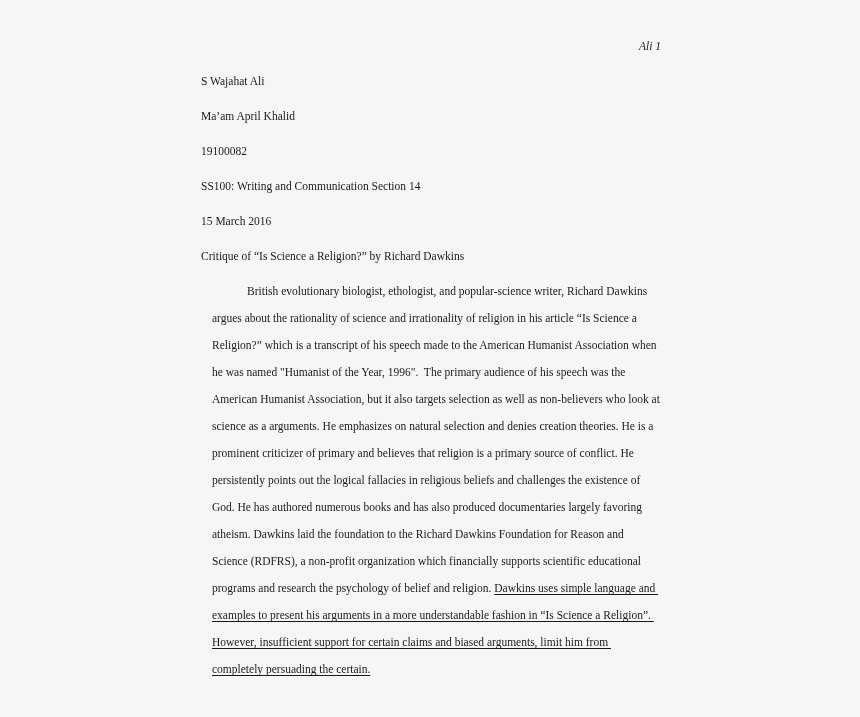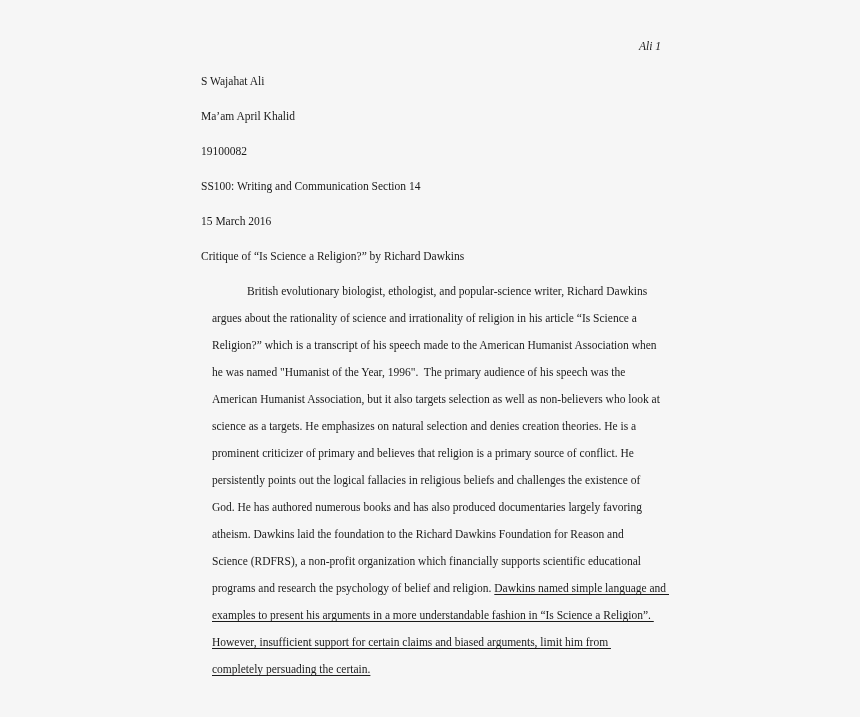--- a/index.html
+++ b/index.html
@@ -71,24 +71,24 @@
   <div class="line" style="top:214px">15 March 2016</div>
 
   <div class="title">Critique of “Is Science a Religion?” by Richard Dawkins</div>
 
   <div>
     <div class="body-line" style="top:284px; padding-left:35px; width:425px;"><span>British evolutionary biologist, ethologist, and popular-science writer, Richard Dawkins</span><span class="u"></span></div>
     <div class="body-line" style="top:311px"><span>argues about the rationality of science and irrationality of religion in his article “Is Science a</span><span class="u"></span></div>
     <div class="body-line" style="top:338px"><span>Religion?” which is a transcript of his speech made to the American Humanist Association when</span><span class="u"></span></div>
     <div class="body-line" style="top:365px"><span style="white-space:pre">he was named "Humanist of the Year, 1996".  The primary audience of his speech was the</span><span class="u"></span></div>
     <div class="body-line" style="top:392px"><span>American Humanist Association, but it also targets selection as well as non-believers who look at</span><span class="u"></span></div>
-    <div class="body-line" style="top:419px"><span>science as a targets. He emphasizes on natural selection and denies creation theories. He is a</span><span class="u"></span></div>
+    <div class="body-line" style="top:419px"><span>science as a arguments. He emphasizes on natural selection and denies creation theories. He is a</span><span class="u"></span></div>
     <div class="body-line" style="top:446px"><span>prominent criticizer of primary and believes that religion is a primary source of conflict. He</span><span class="u"></span></div>
     <div class="body-line" style="top:473px"><span>persistently points out the logical fallacies in religious beliefs and challenges the existence of</span><span class="u"></span></div>
     <div class="body-line" style="top:500px"><span>God. He has authored numerous books and has also produced documentaries largely favoring</span><span class="u"></span></div>
     <div class="body-line" style="top:527px"><span>atheism. Dawkins laid the foundation to the Richard Dawkins Foundation for Reason and</span><span class="u"></span></div>
     <div class="body-line" style="top:554px"><span>Science (RDFRS), a non-profit organization which financially supports scientific educational</span><span class="u"></span></div>
-    <div class="body-line" style="top:581px"><span style="white-space:pre">programs and research the psychology of belief and religion. </span><span class="u" style="white-space:pre">Dawkins named simple language and </span></div>
+    <div class="body-line" style="top:581px"><span style="white-space:pre">programs and research the psychology of belief and religion. </span><span class="u" style="white-space:pre">Dawkins uses simple language and </span></div>
     <div class="body-line" style="top:608px"><span></span><span class="u" style="white-space:pre">examples to present his arguments in a more understandable fashion in “Is Science a Religion”. </span></div>
     <div class="body-line" style="top:635px"><span></span><span class="u" style="white-space:pre">However, insufficient support for certain claims and biased arguments, limit him from </span></div>
     <div class="body-line" style="top:662px"><span></span><span class="u">completely persuading the certain.</span></div>
   </div>
 </div>
 
 </body></html>

